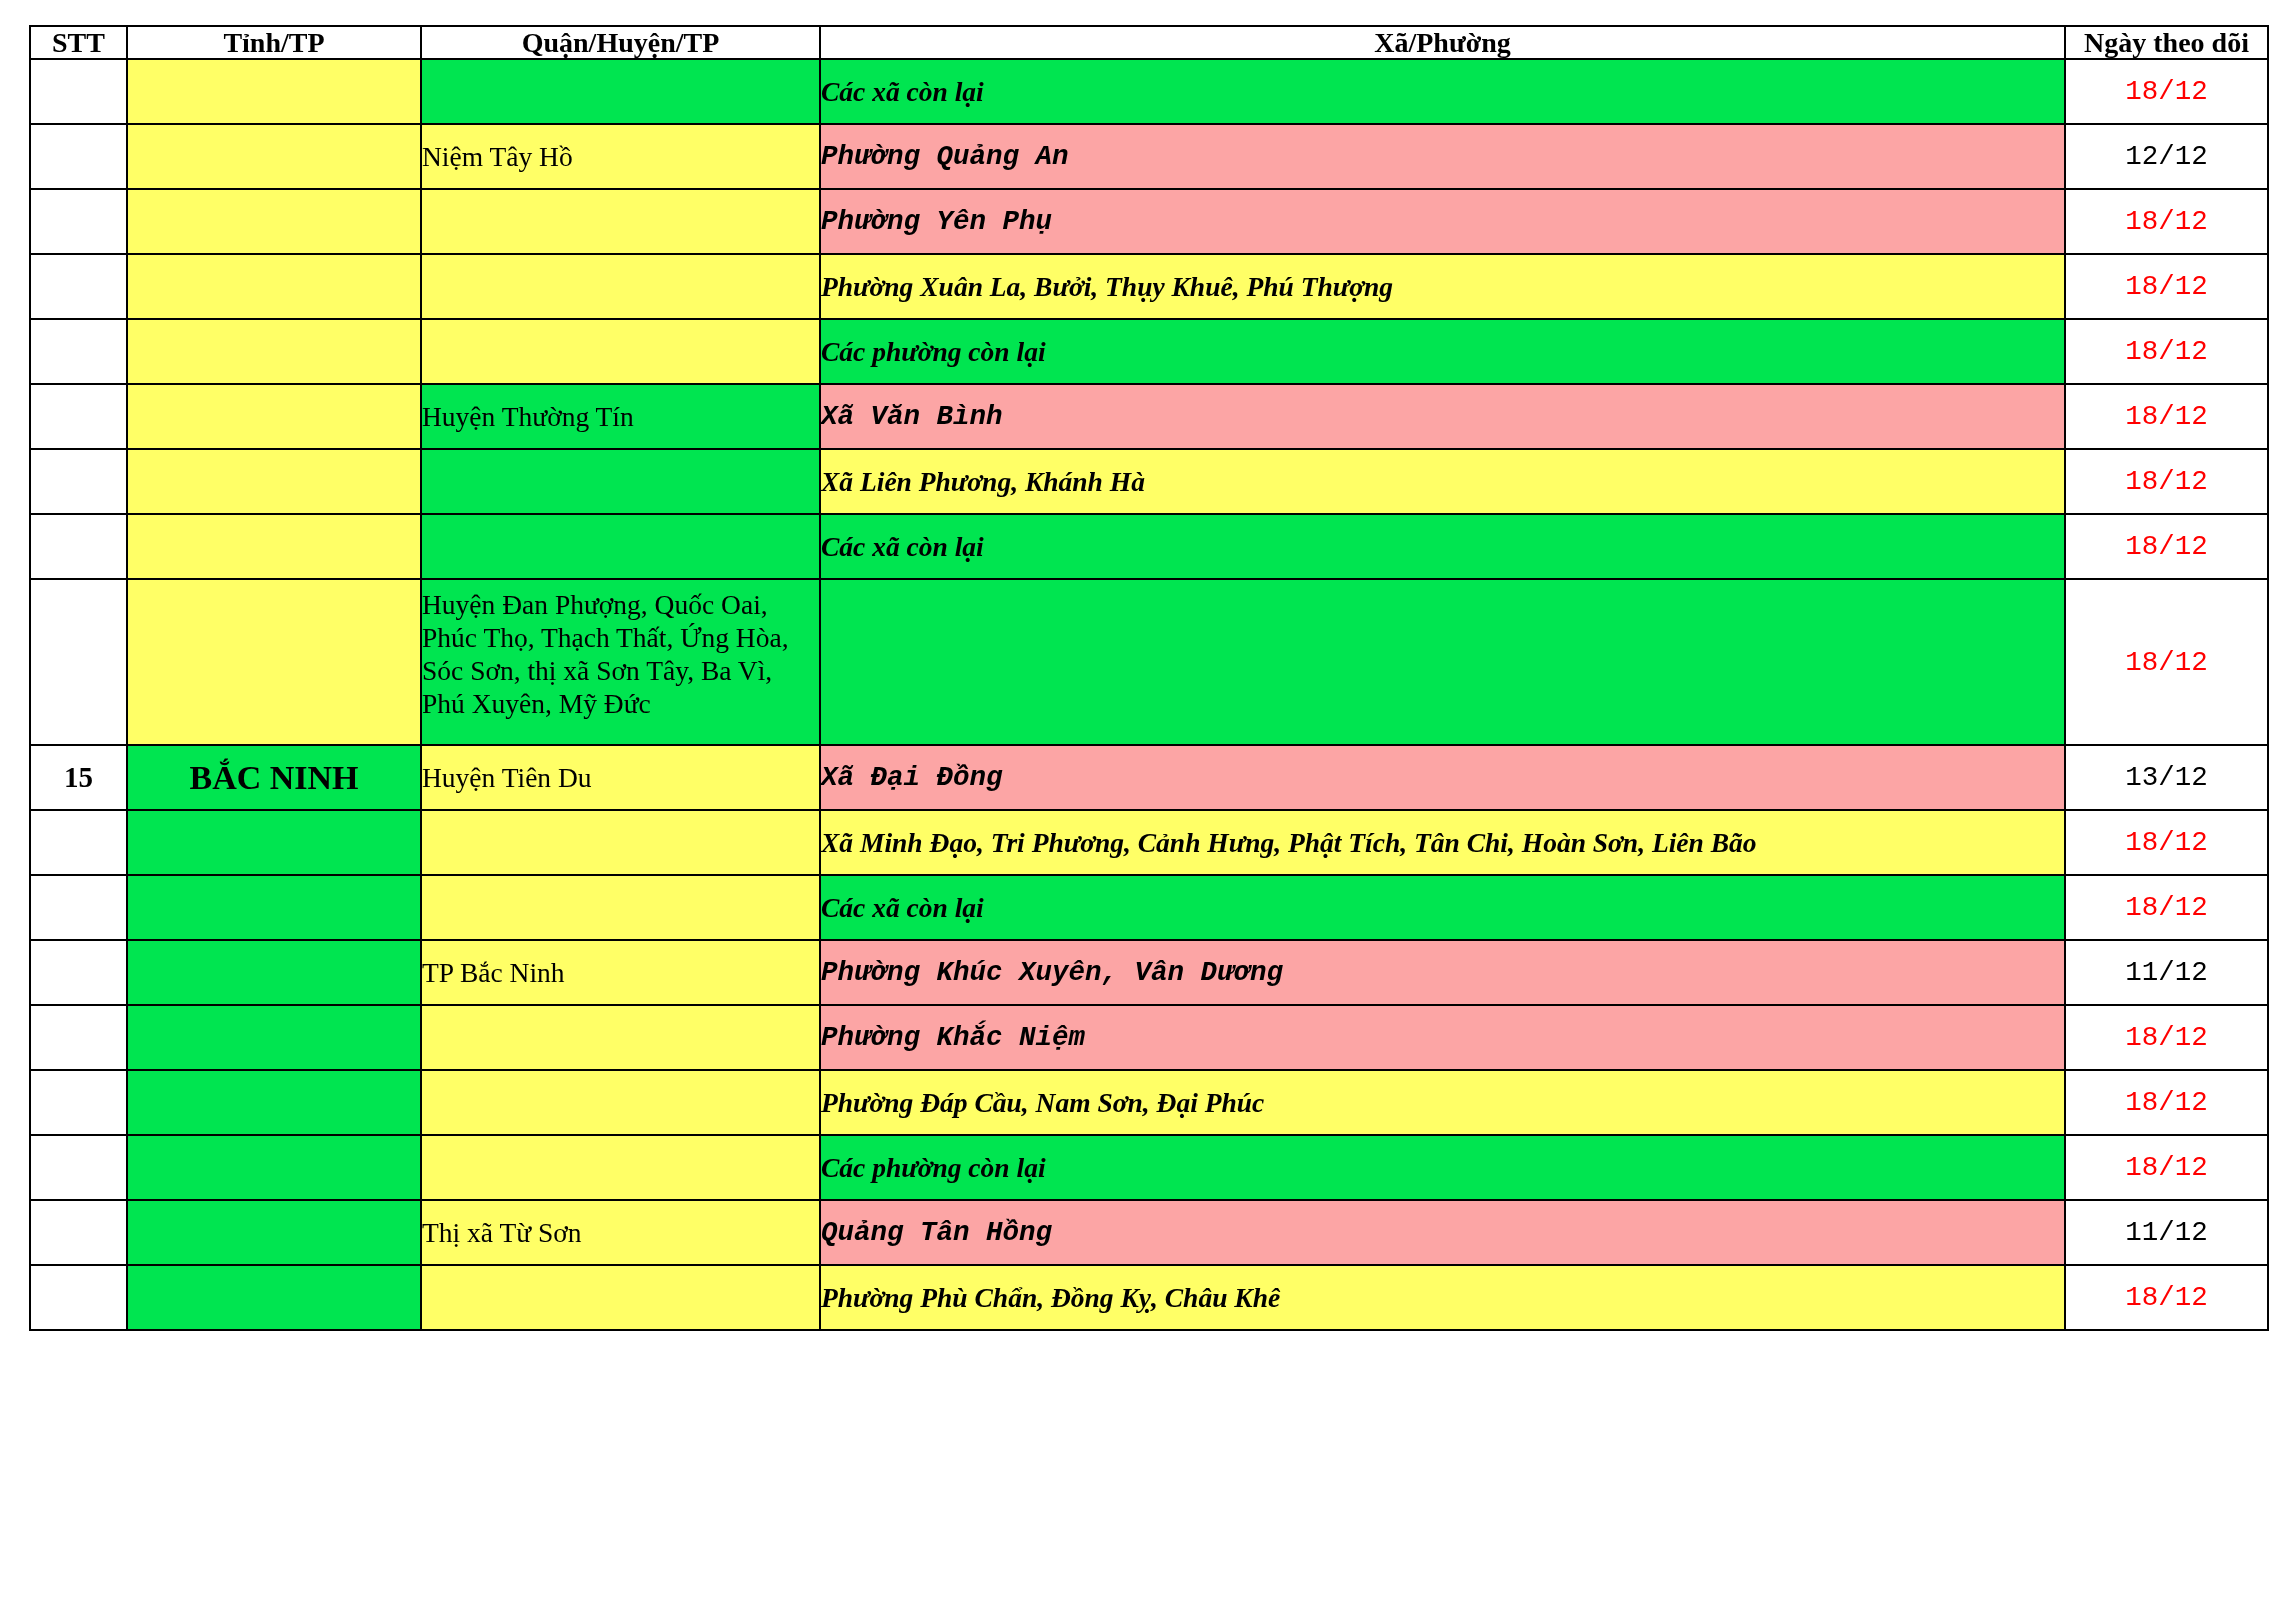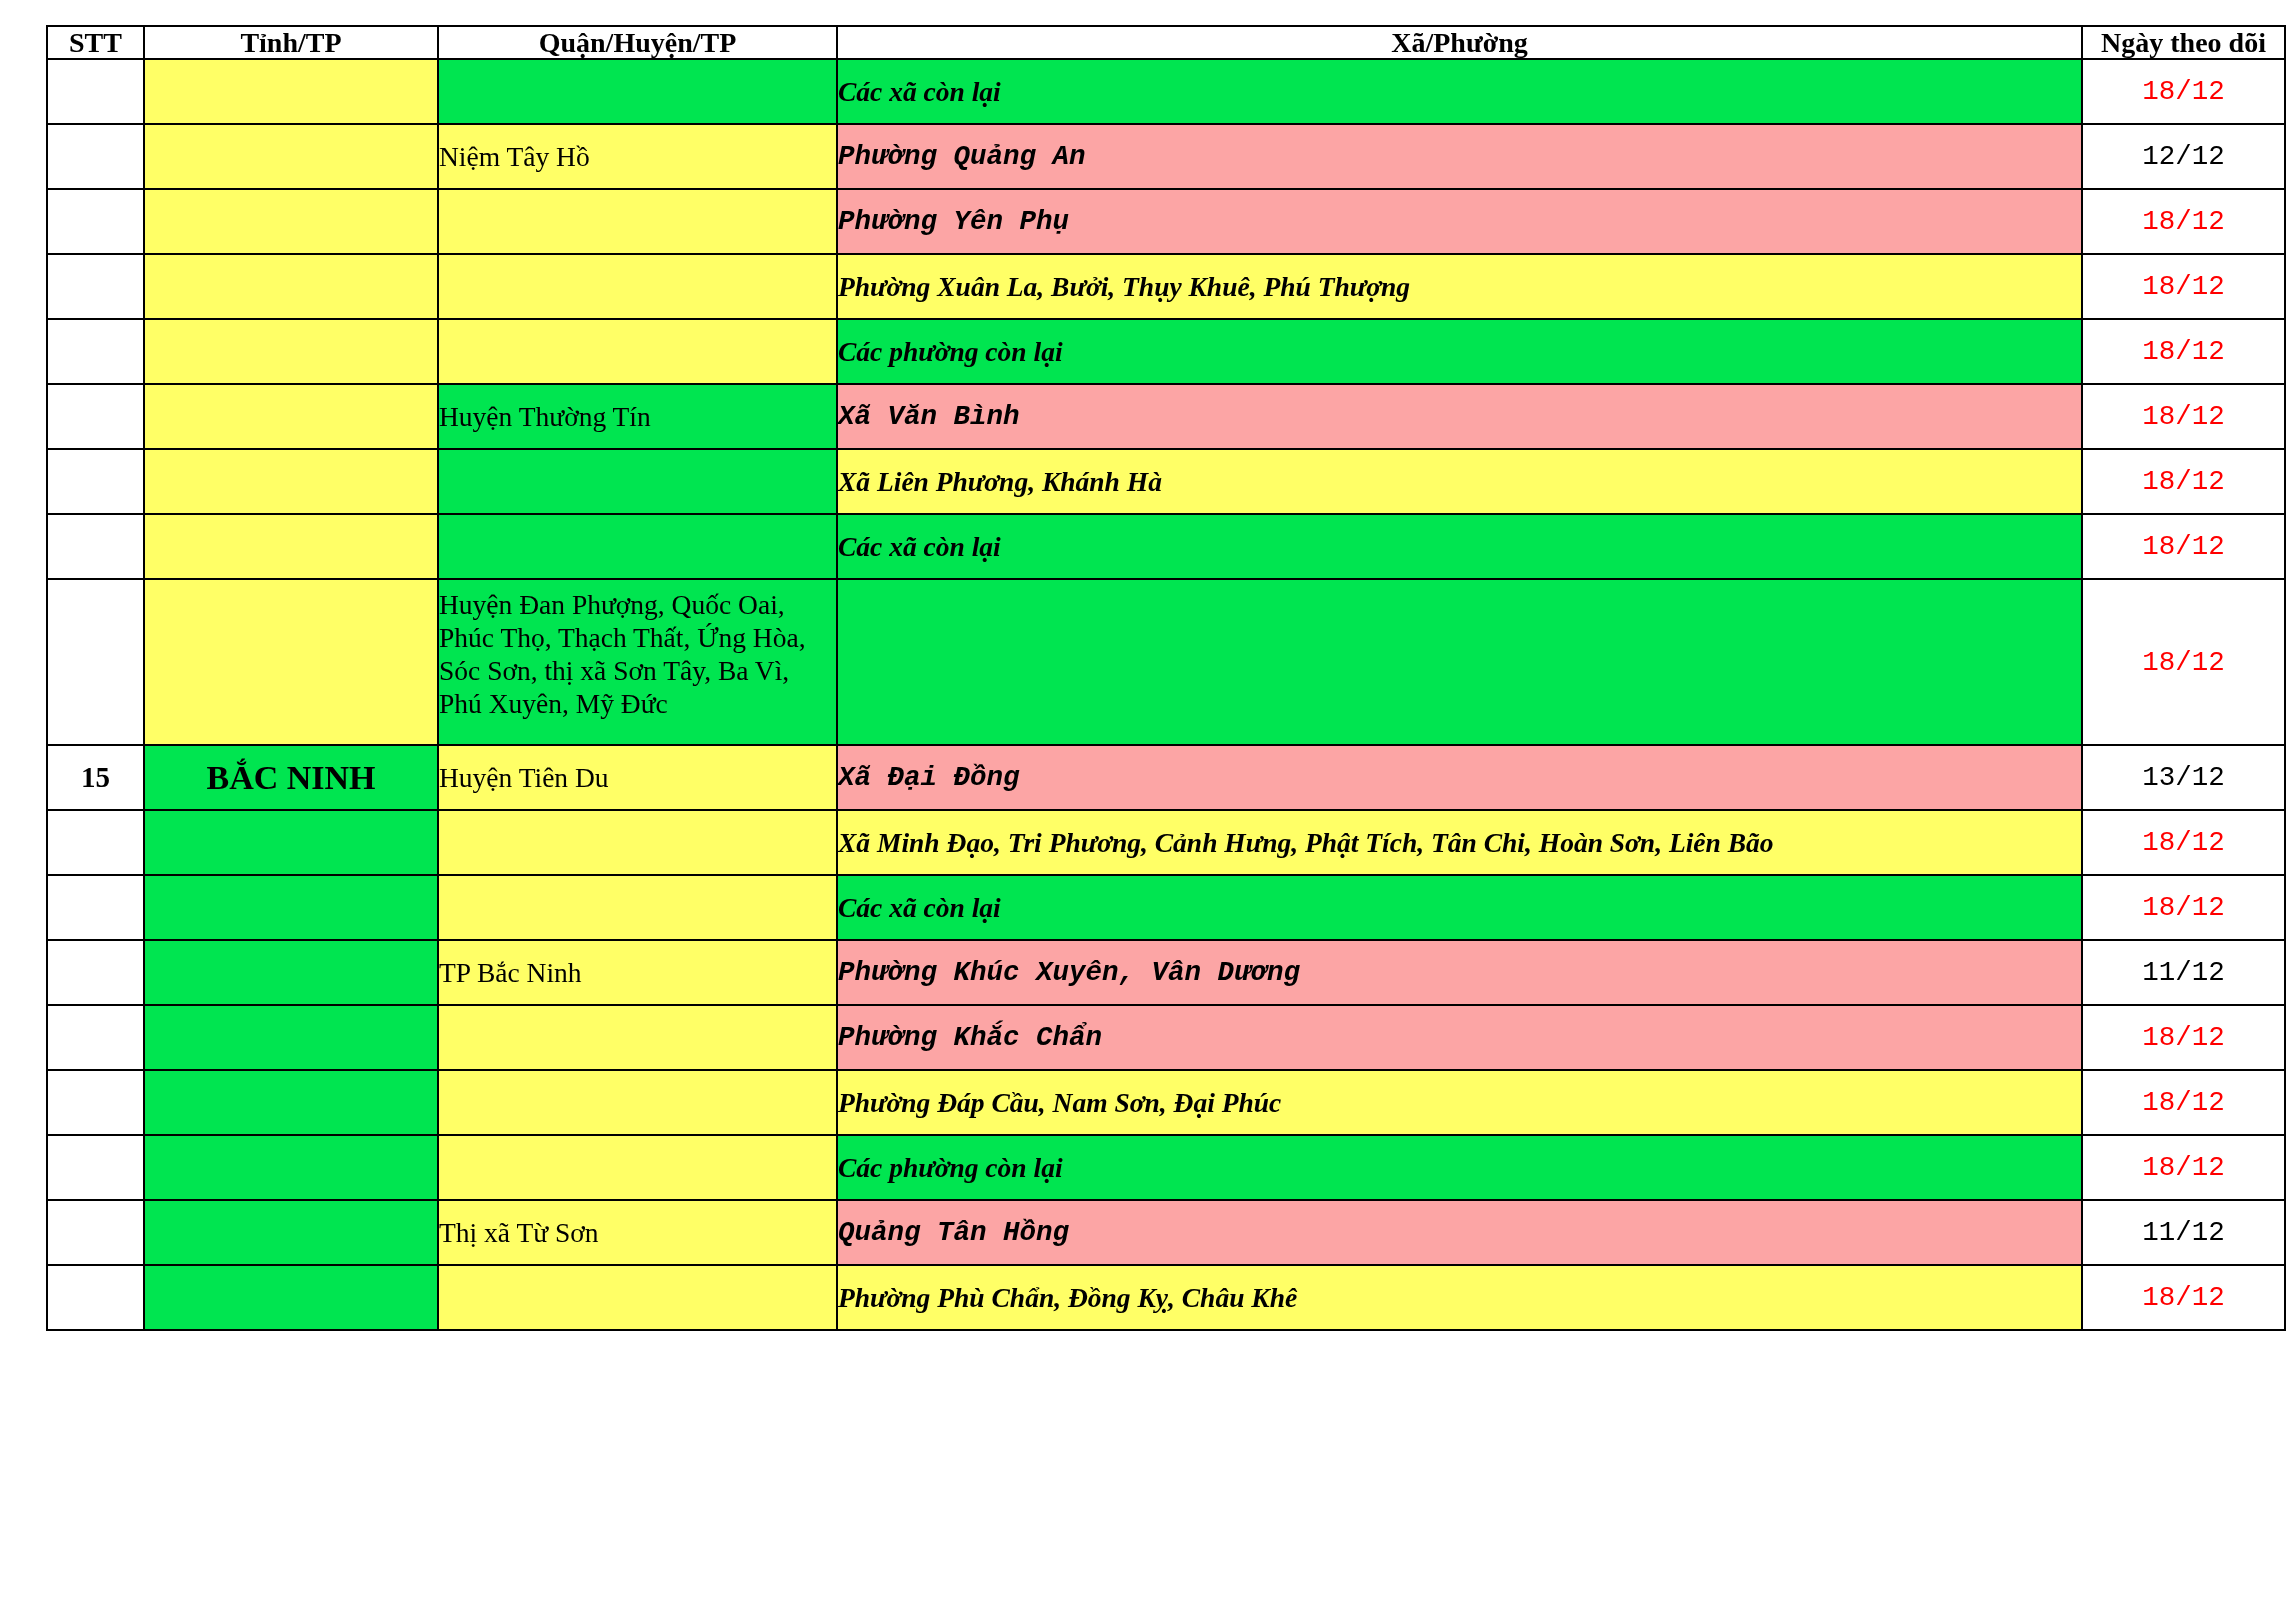--- a/index.html
+++ b/index.html
@@ -11,21 +11,21 @@
     width: 2295px;
     height: 1623px;
     font-family: "Liberation Serif", serif;
     -webkit-font-smoothing: antialiased;
   }
   .page {
     position: relative;
     width: 2295px;
     height: 1623px;
     box-sizing: border-box;
-    padding: 25px 29px 0 46px;
+    padding: 25px 29px 0 29px;
   }
   table.data {
     border-collapse: collapse;
     table-layout: fixed;
     width: 2238px;
   }
   table.data col.c-stt      { width: 97px; }
   table.data col.c-prov     { width: 294px; }
   table.data col.c-dist     { width: 399px; }
   table.data col.c-ward     { width: 1245px; }
@@ -207,21 +207,21 @@
           <td class="stt bg-white"></td>
           <td class="prov bg-green"></td>
           <td class="dist bg-yellow">TP Bắc Ninh</td>
           <td class="ward bg-orange txt-black">Phường Khúc Xuyên, Vân Dương</td>
           <td class="date bg-white txt-black">11/12</td>
         </tr>
         <tr>
           <td class="stt bg-white"></td>
           <td class="prov bg-green"></td>
           <td class="dist bg-yellow"></td>
-          <td class="ward bg-orange txt-black">Phường Khắc Chẩn</td>
+          <td class="ward bg-orange txt-black">Phường Khắc Niệm</td>
           <td class="date bg-white txt-red">18/12</td>
         </tr>
         <tr>
           <td class="stt bg-white"></td>
           <td class="prov bg-green"></td>
           <td class="dist bg-yellow"></td>
           <td class="ward bg-yellow txt-black">Phường Đáp Cầu, Nam Sơn, Đại Phúc</td>
           <td class="date bg-white txt-red">18/12</td>
         </tr>
         <tr>

